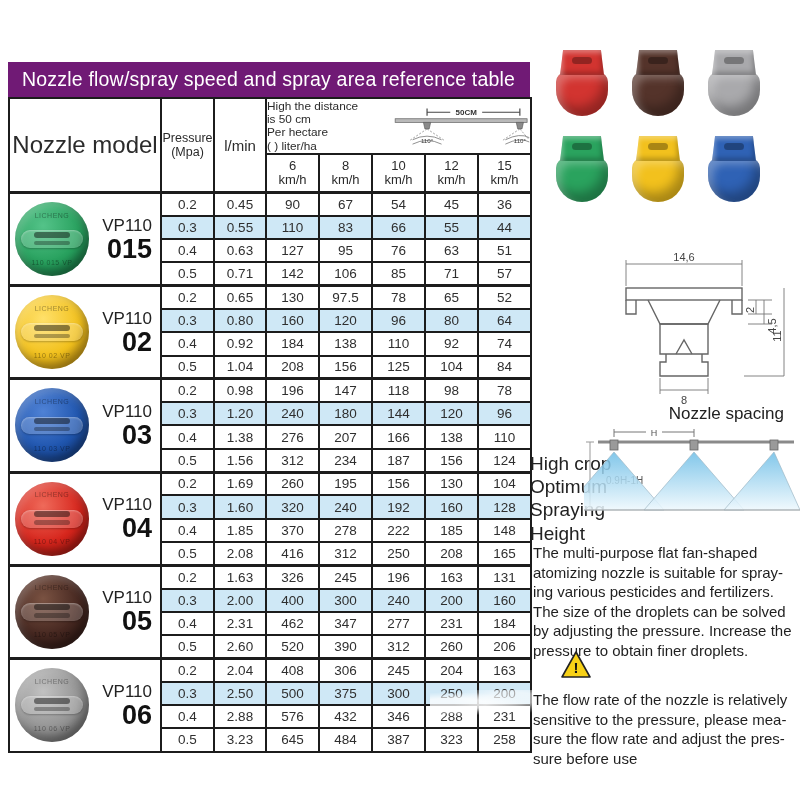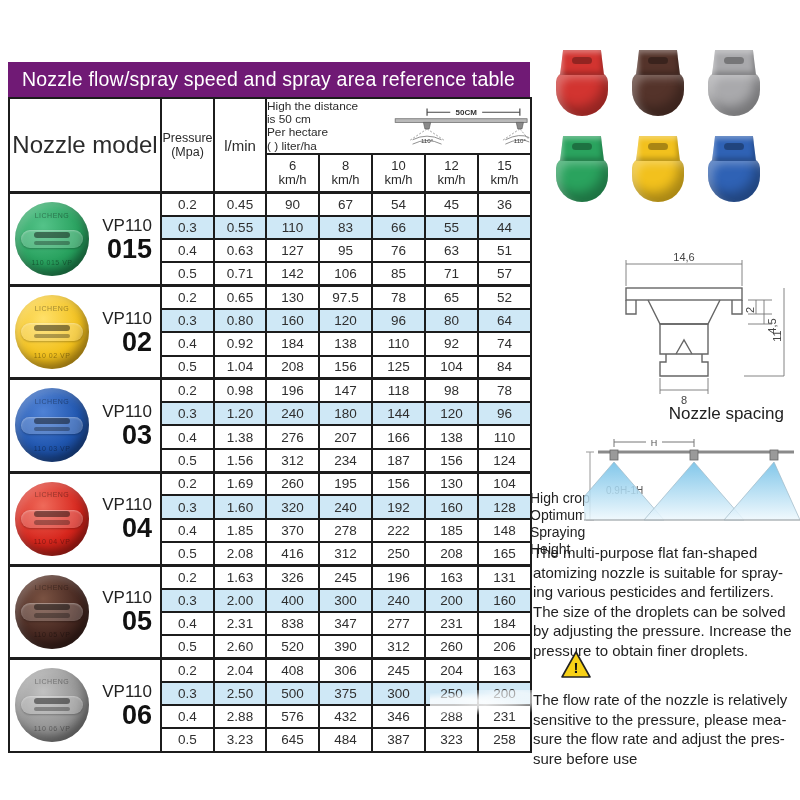--- a/index.html
+++ b/index.html
@@ -57,23 +57,23 @@
   .tip .tslot{position:absolute;top:7px;left:30%;width:40%;height:7px;border-radius:4px;
     background:rgba(0,0,0,.30);}
   .tip .dome{position:absolute;top:22px;left:0;width:52px;height:44px;
     border-radius:10px 10px 26px 26px;
     box-shadow:inset 5px 6px 9px rgba(255,255,255,.30), inset -5px -9px 11px rgba(0,0,0,.30);}
 
   .dim-diagram{position:absolute;left:596px;top:250px;}
   .dim-diagram text{font-family:"Liberation Sans",sans-serif;font-size:11px;fill:#444;}
 
   .spacing-block{position:absolute;left:522px;top:404px;width:278px;}
-  .spacing-title{font-size:17px;color:#222;text-align:right;padding-right:16px;margin-bottom:14px;}
+  .spacing-title{font-size:17px;color:#222;text-align:right;padding-right:16px;margin-bottom:4px;}
   .spacing-row{position:relative;height:92px;}
-  .spacing-left{position:absolute;left:8px;top:24px;font-size:14px;line-height:1.22;color:#222;margin-top:28px;}
+  .spacing-left{position:absolute;left:8px;top:24px;font-size:19px;line-height:1.22;color:#222;}
   .spacing-dim{position:absolute;left:84px;top:47px;font-size:10px;color:#555;}
   .spacing-svg{position:absolute;right:0;top:0;}
   .spacing-svg text{font-family:"Liberation Sans",sans-serif;}
 
   .para{position:absolute;width:268px;font-size:15px;line-height:1.3;color:#1f1f1f;}
   .para div{white-space:nowrap;}
   #para1{left:533px;top:527px;margin-top:16px;}
   #para2{left:533px;top:690px;}
   .warn{position:absolute;left:560px;top:650px;}
 
@@ -400,21 +400,21 @@
           <td>2.00</td>
           <td>400</td>
           <td>300</td>
           <td>240</td>
           <td>200</td>
           <td>160</td>
         </tr>
         <tr>
           <td>0.4</td>
           <td>2.31</td>
-          <td>838</td>
+          <td>462</td>
           <td>347</td>
           <td>277</td>
           <td>231</td>
           <td>184</td>
         </tr>
         <tr>
           <td>0.5</td>
           <td>2.60</td>
           <td>520</td>
           <td>390</td>

